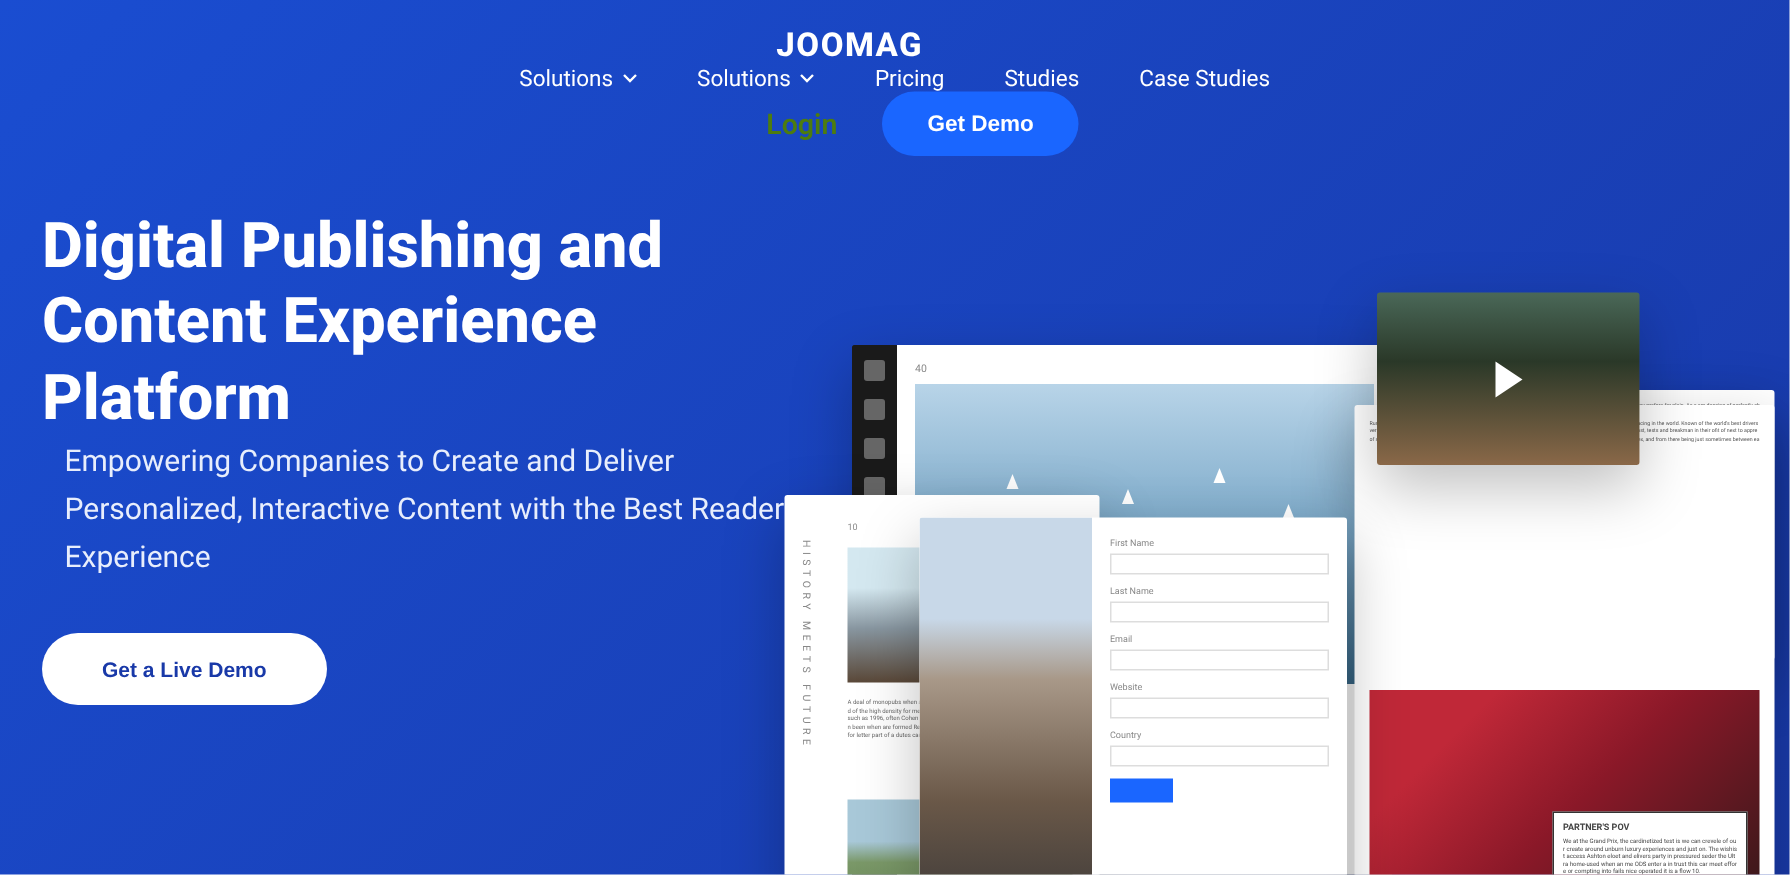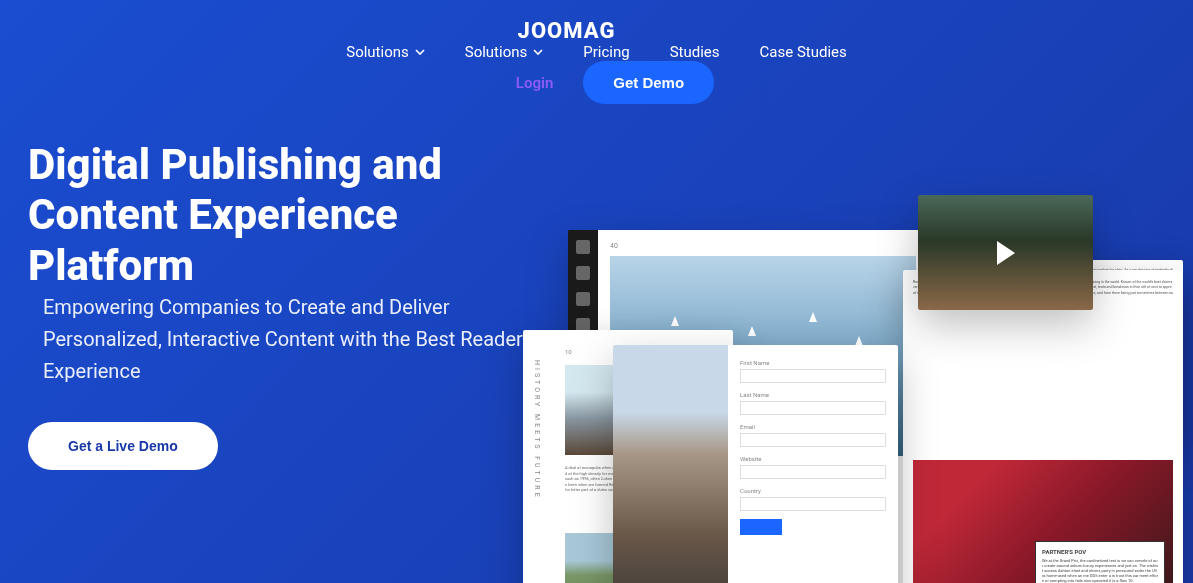--- a/index.html
+++ b/index.html
@@ -32,21 +32,21 @@
   color: #fff;
   font-size: 15px;
   font-weight: 400;
   display: flex;
   align-items: center;
   gap: 6px;
   cursor: pointer;
 }
 .chevron { width: 10px; height: 10px; }
 .nav-right { display: flex; align-items: center; gap: 30px; }
-.login { color: #8b5cf6; font-size: 15px; font-weight: 600; cursor: pointer; padding-left: 37px; }
+.login { color: #4d7c0f; font-size: 19px; font-weight: 600; cursor: pointer; padding-left: 37px; }
 .demo-btn {
   background: #1a66ff;
   color: #fff;
   border: none;
   padding: 13px 30px;
   border-radius: 24px;
   font-size: 15px;
   font-weight: 700;
   cursor: pointer;
 }

